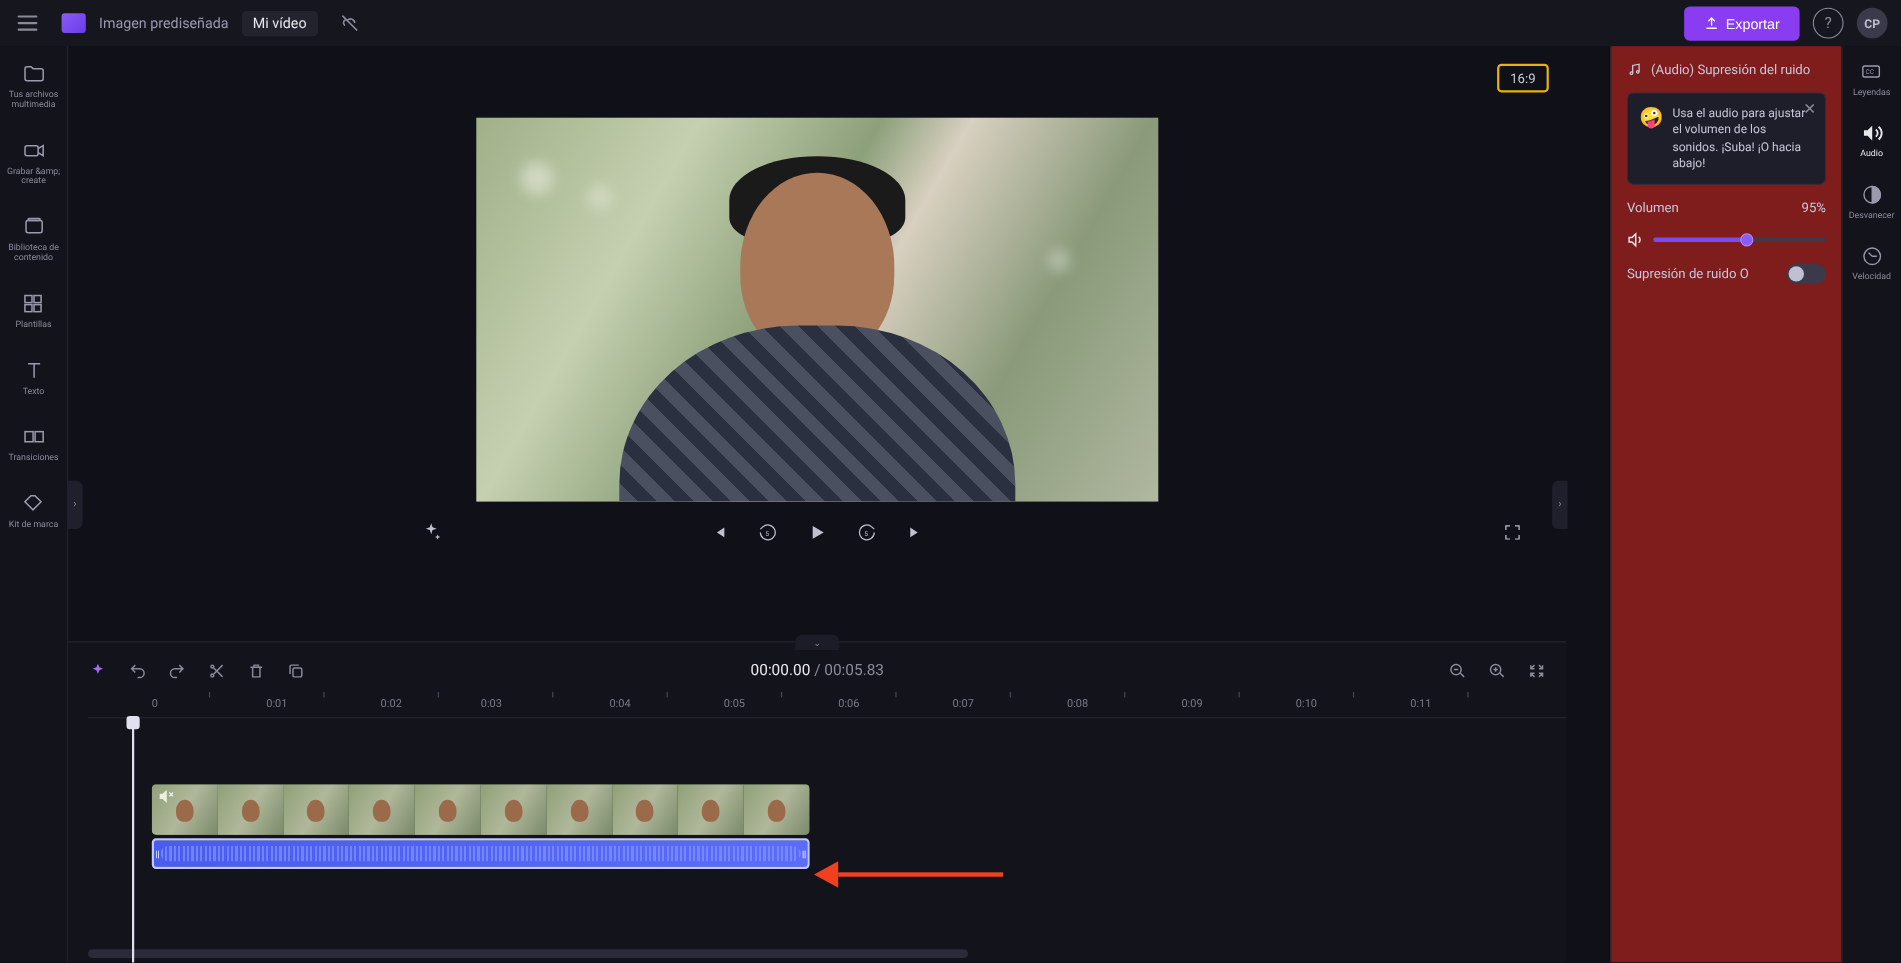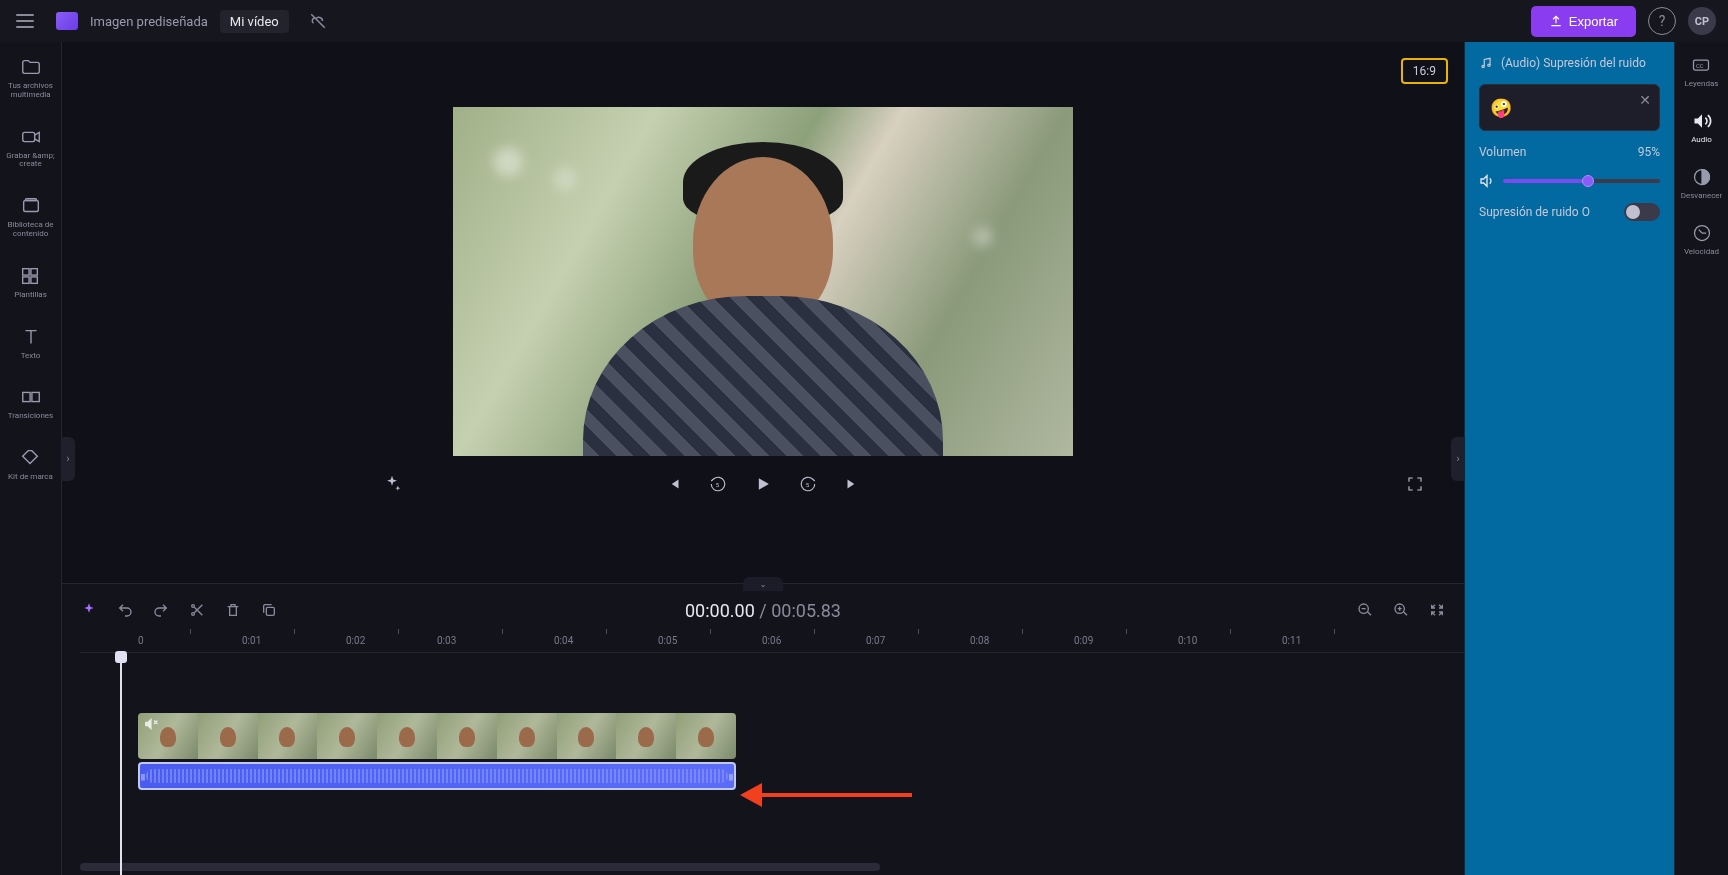--- a/index.html
+++ b/index.html
@@ -171,21 +171,21 @@
   font-size: 8px;
 }
 .tl-toolbar {
   display: flex;
   align-items: center;
   padding: 10px 18px;
   gap: 18px;
 }
 .tl-tool { color: #8a8a9a; cursor: pointer; width: 18px; height: 18px; display: flex; align-items: center; justify-content: center; }
 .tl-spacer { flex: 1; }
-.tl-time { font-size: 18px; color: #8a8a9a; position: absolute; left: 50%; transform: translateX(-50%); }
+.tl-time { font-size: 14px; color: #8a8a9a; position: absolute; left: 50%; transform: translateX(-50%); }
 .tl-time .cur { color: #e8e8ec; }
 
 .tl-ruler {
   height: 24px;
   position: relative;
   margin-left: 18px;
   border-bottom: 1px solid #26262f;
 }
 .ruler-mark { position: absolute; top: 6px; font-size: 10px; color: #7a7a8a; }
 .ruler-tick { position: absolute; top: 0; width: 1px; height: 5px; background: #4a4a5a; }
@@ -252,21 +252,21 @@
   width: 0; height: 0;
   border-top: 12px solid transparent;
   border-bottom: 12px solid transparent;
   border-right: 22px solid #f04020;
   margin-left: -2px;
   order: -1;
 }
 .tl-scroll { height: 8px; background: #2a2a38; margin: 10px 18px 4px; border-radius: 4px; width: 800px; }
 
 
-.right-panel { width: 210px; background: #0369a1; border-left: 1px solid #26262f; padding: 14px; display: flex; flex-direction: column; gap: 14px; }
+.right-panel { width: 210px; background: #7f1d1d; border-left: 1px solid #26262f; padding: 14px; display: flex; flex-direction: column; gap: 14px; margin-left: 40px; }
 .rp-header { display: flex; align-items: center; gap: 8px; font-size: 12px; color: #c8c8d8; }
 .tip-box {
   background: #1e1e2a;
   border: 1px solid #2e2e3a;
   border-radius: 6px;
   padding: 10px;
   position: relative;
   display: flex;
   gap: 8px;
   font-size: 11px;
@@ -581,20 +581,21 @@
     <div class="rp-header">
       <svg viewBox="0 0 24 24" width="14" height="14" fill="none" stroke="currentColor" stroke-width="2">
           <path d="M9 18V6l10-2v12"></path>
           <circle cx="7" cy="18" r="2"></circle>
           <circle cx="17" cy="16" r="2"></circle>
         </svg>
       <span>(Audio) Supresión del ruido</span>
     </div>
     <div class="tip-box">
       <span class="tip-emoji">🤪</span>
+      <span>Usa el audio para ajustar el volumen de los sonidos. ¡Suba! ¡O hacia abajo!</span>
       <span class="tip-close">✕</span>
     </div>
     <div class="rp-row">
       <span>Volumen</span>
       <span>95%</span>
     </div>
     <div class="slider-row">
       <span>
         <svg viewBox="0 0 24 24" width="16" height="16" fill="none" stroke="currentColor" stroke-width="2">
             <path d="M3 9v6h4l5 5V4L7 9zM16 8a5 5 0 0 1 0 8"></path>

